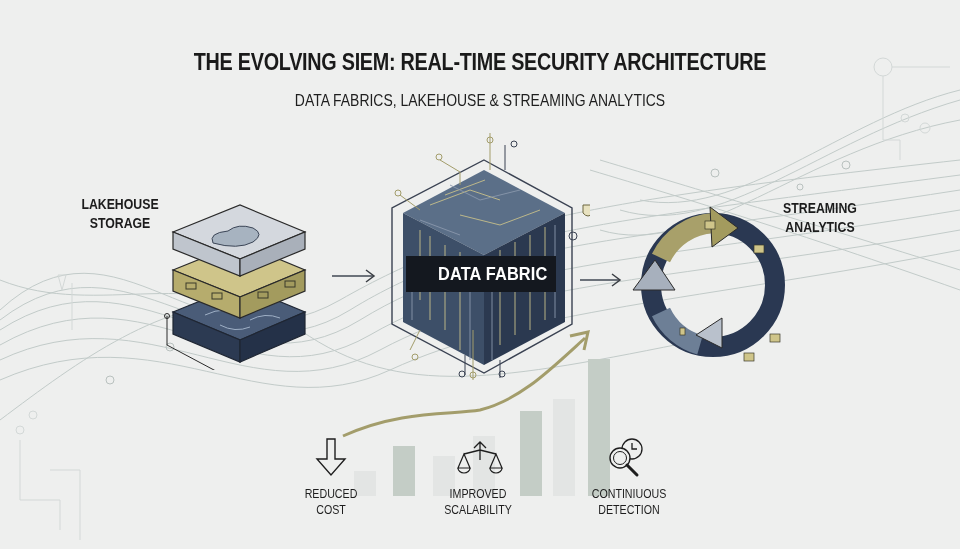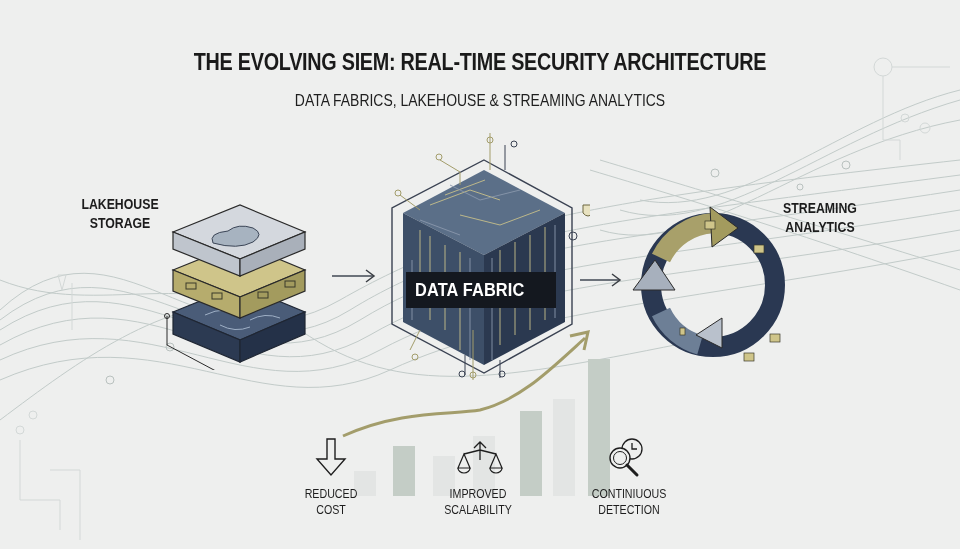--- a/index.html
+++ b/index.html
@@ -2,21 +2,21 @@
 <html><head>
 <meta charset="utf-8">
 <style>
   html,body{margin:0;padding:0;}
   body{width:960px;height:549px;overflow:hidden;background:#eeefee;position:relative;font-family:"Liberation Sans","DejaVu Sans",sans-serif;}
   .bg{position:absolute;left:0;top:0;width:960px;height:549px;}
   .title{position:absolute;left:0;width:960px;text-align:center;top:49px;font-family:"Liberation Sans",sans-serif;font-weight:bold;font-size:23px;letter-spacing:-0.3px;color:#1a1a1a;transform:scaleX(0.86);transform-origin:center;}
   .subtitle{position:absolute;left:0;width:960px;text-align:center;top:91px;font-size:17px;color:#1e1e1e;transform:scaleX(0.82);transform-origin:center;}
   .label{position:absolute;font-weight:bold;color:#1c1c1c;font-size:15px;line-height:19px;text-align:center;transform:scaleX(0.82);}
   .benefit{position:absolute;font-size:13px;line-height:16px;color:#1e1e1e;text-align:center;transform:scaleX(0.82);width:120px;}
-  .fabric-label{position:absolute;left:406px;top:256px;width:150px;height:36px;background:#14181f;color:#ffffff;font-weight:bold;font-size:19px;line-height:36px;text-align:left;letter-spacing:0.2px;margin-top:16px;}
+  .fabric-label{position:absolute;left:406px;top:256px;width:150px;height:36px;background:#14181f;color:#ffffff;font-weight:bold;font-size:19px;line-height:36px;text-align:right;letter-spacing:0.2px;}
   .fabric-label span{display:inline-block;transform:scaleX(0.86);}
   .bar{position:absolute;bottom:53px;width:22px;}
 </style>
 </head>
 <body>
 
 <svg class="bg" viewBox="0 0 960 549">
   <g fill="none" stroke="#c2cbc9" stroke-width="1">
     <path d="M0 310 C 120 200, 200 380, 340 300 S 600 200, 960 160"></path>
     <path d="M0 320 C 130 220, 220 390, 350 310 S 620 220, 960 175"></path>

